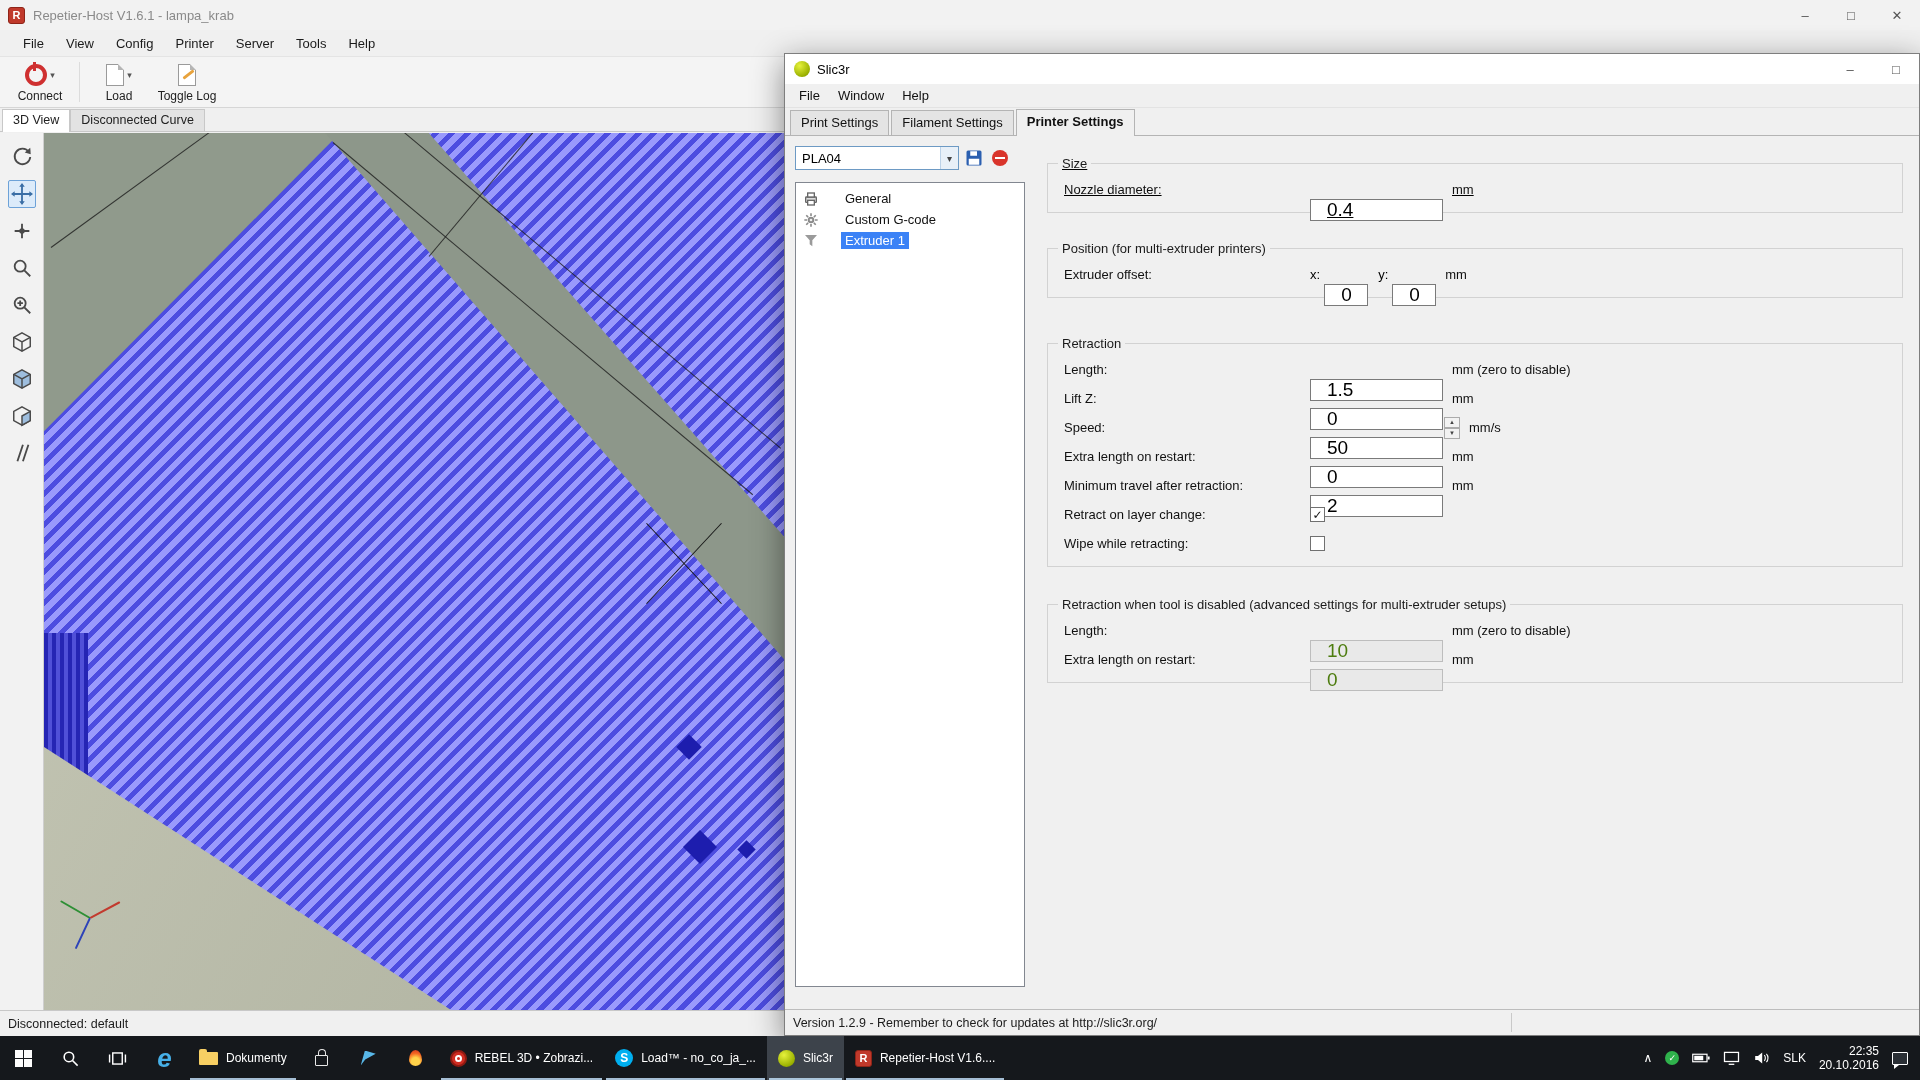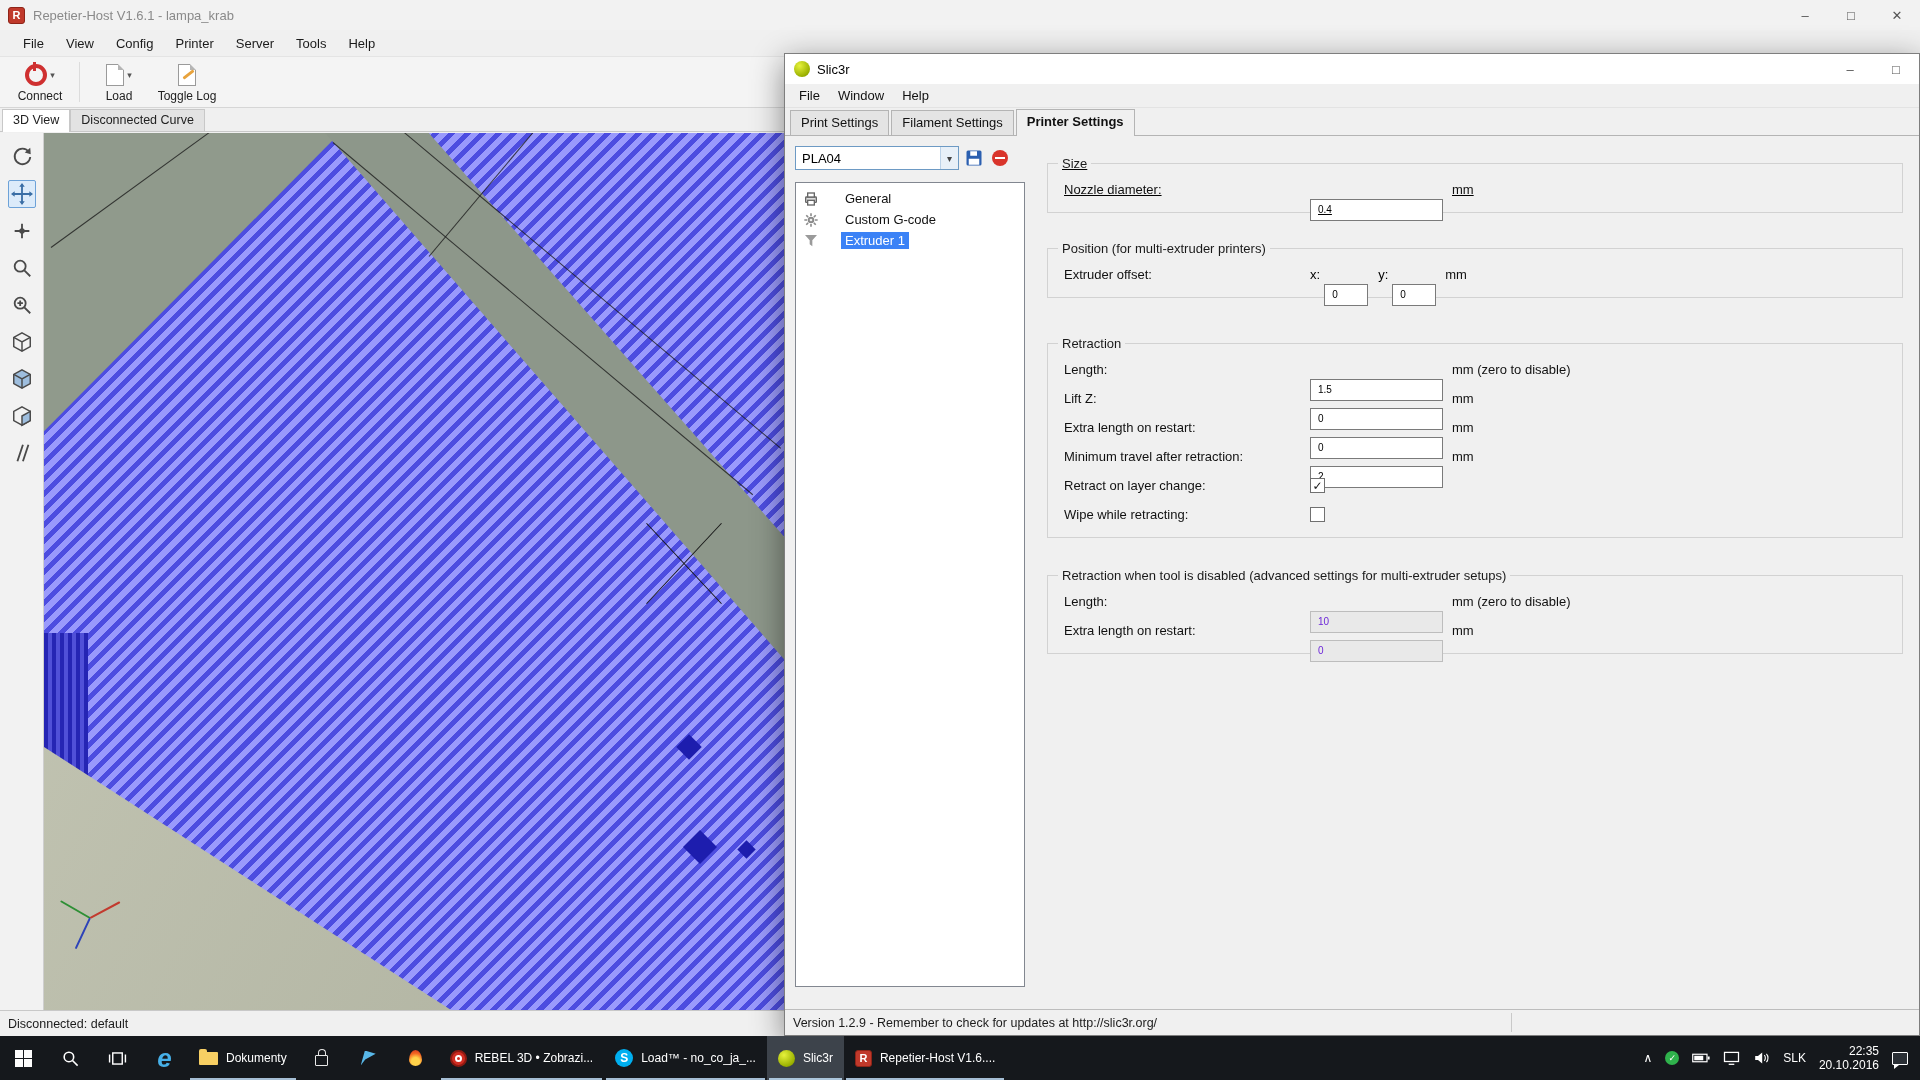--- a/index.html
+++ b/index.html
@@ -90,23 +90,23 @@
   .tree-item.selected .lbl { background:#3b82f6; color:#fff; }
   .right-panel { position:absolute; left:262px; top:0; right:16px; bottom:0; }
   fieldset.group { border:1px solid #d2d2d2; padding:4px 10px 8px 16px; background:transparent; }
   fieldset.group legend { font-size:13px; color:#1a1a1a; padding:0 4px; margin-left:-6px; }
   .g-size { margin-top:20px;text-decoration:underline; }
   .g-pos { margin-top:28px; }
   .g-retract { margin-top:38px; }
   .g-disabled { margin-top:30px; }
   .row { display:flex; align-items:center; height:29px; }
   .row-label { width:246px; font-size:13px; color:#111; flex:0 0 246px; }
-  input.val { width:133px; height:22px; border:1px solid #7a7a7a; background:#fff; font-family:inherit; font-size:10px; padding:0 7px; color:#000;margin-top:40px; }
+  input.val { width:133px; height:22px; border:1px solid #7a7a7a; background:#fff; font-family:inherit; font-size:19px; padding:0 16px; color:#000;margin-top:40px; }
   input.val.mini { width:44px; }
-  input.val.disabled { background:#e9e9e9; color:#6d28d9; border-color:#bdbdbd; }
+  input.val.disabled { background:#e9e9e9; color:#4d7c0f; border-color:#bdbdbd; }
   .unit { margin-left:9px; font-size:13px; color:#111; white-space:nowrap; }
   .xy { font-size:13px; margin-right:4px; }
   .xy.y { margin-left:10px; }
   .spin { width:16px; height:22px; margin-left:1px; display:flex; flex-direction:column; }
   .spin > div { flex:1; border:1px solid #ababab; background:#f2f2f2; font-size:6px; color:#444; display:flex; align-items:center; justify-content:center; }
   .cb { width:15px; height:15px; border:1px solid #707070; background:#fff; display:flex; align-items:center; justify-content:center; font-size:12px; font-weight:bold; color:#111; }
   .sl-statusbar { position:absolute; left:0; right:0; bottom:0; height:26px; background:#f0f0f0; border-top:1px solid #bdbdbd;
                   display:flex; align-items:center; padding-left:8px; font-size:12.5px; color:#1b1b1b; }
   .sl-status-sep { position:absolute; left:64%; top:3px; bottom:3px; width:1px; background:#c9c9c9; }
 
@@ -366,20 +366,29 @@
             <span class="row-label">Length:</span>
             <input class="val" value="1.5" style="">
             <span class="unit">mm (zero to disable)</span>
           </div>
           <div class="row">
             <span class="row-label">Lift Z:</span>
             <input class="val" value="0" style="">
             <span class="unit">mm</span>
           </div>
           <div class="row">
+            <span class="row-label">Speed:</span>
+            <input class="val" value="50" style="">
+            <div class="spin">
+              <div>▲</div>
+              <div>▼</div>
+            </div>
+            <span class="unit">mm/s</span>
+          </div>
+          <div class="row">
             <span class="row-label">Extra length on restart:</span>
             <input class="val" value="0" style="">
             <span class="unit">mm</span>
           </div>
           <div class="row">
             <span class="row-label">Minimum travel after retraction:</span>
             <input class="val" value="2" style="">
             <span class="unit">mm</span>
           </div>
           <div class="row">

